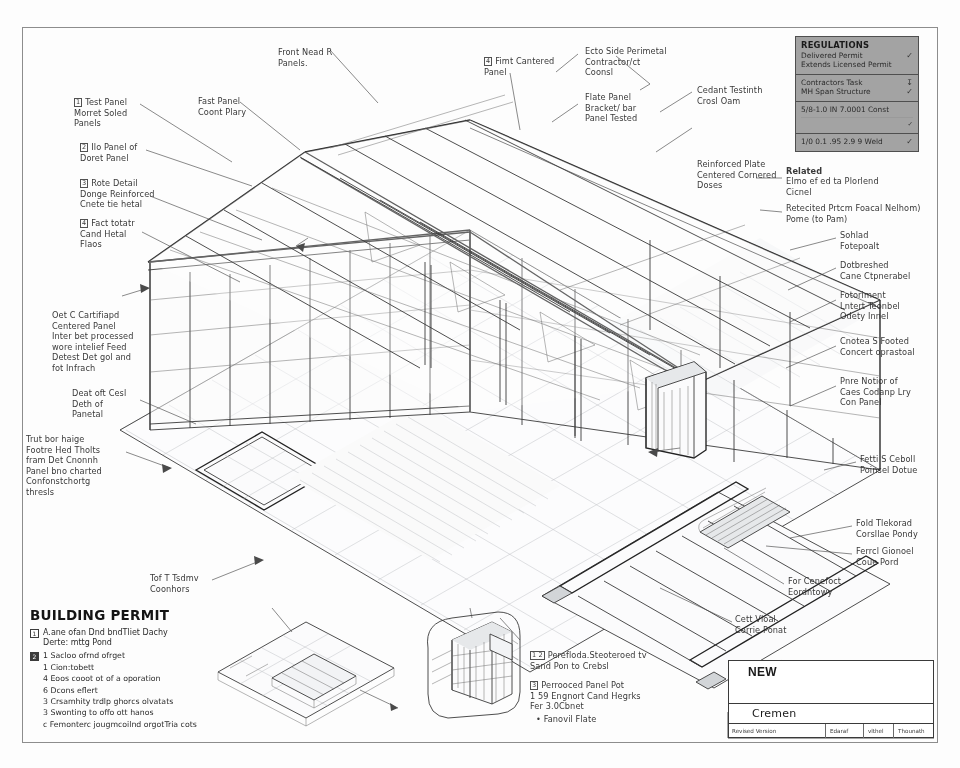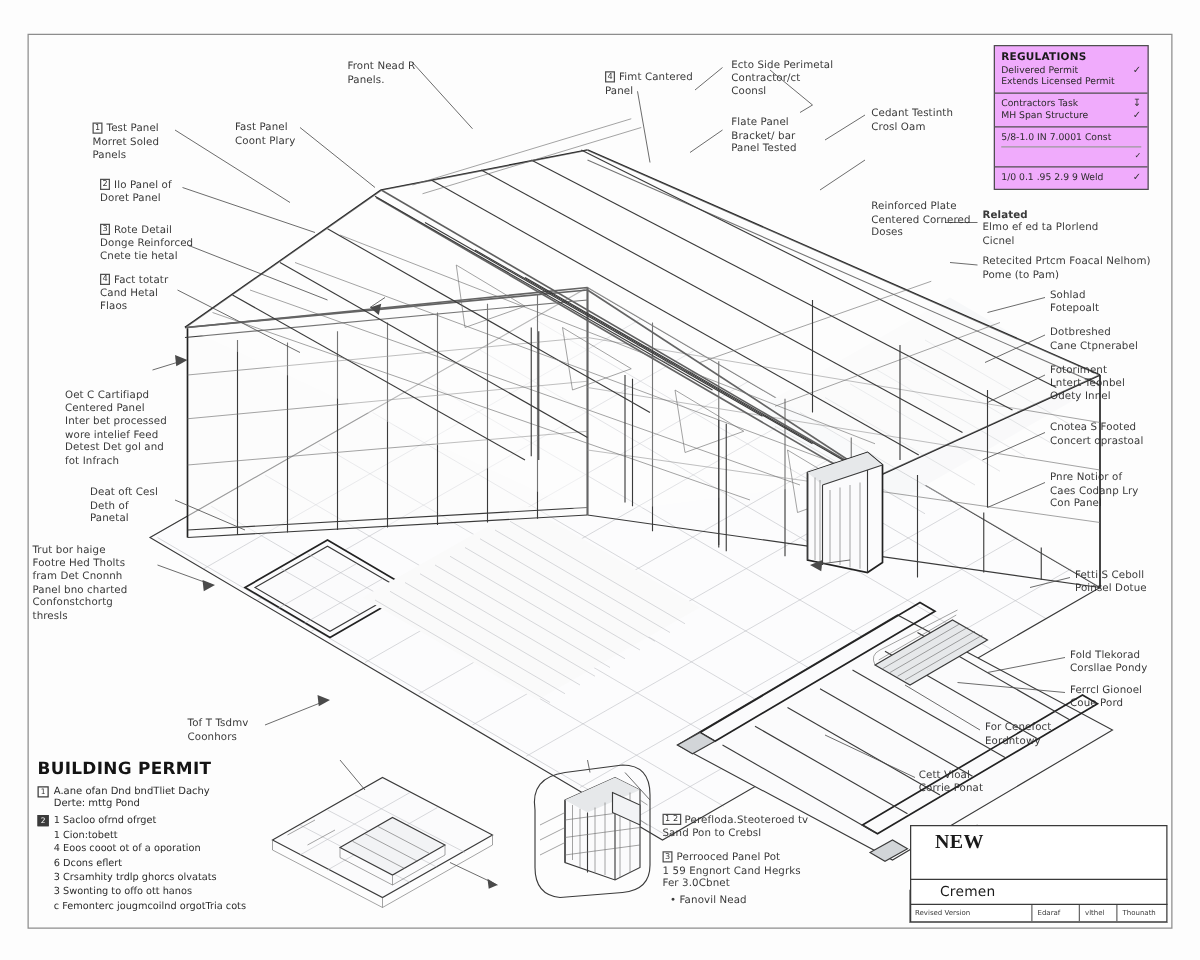--- a/index.html
+++ b/index.html
@@ -53,21 +53,21 @@
   .hvy  { stroke:#222; stroke-width:1.35; fill:none; }
   .grid { stroke:#b9bcc0; stroke-width:.45; fill:none; }
   .face-l { fill:#f2f3f5; }
   .face-m { fill:#e6e8ea; }
   .face-d { fill:#d2d5d8; }
   .face-w { fill:#fbfbfc; }
 
   
   #reg-panel {
     position:absolute; left:795px; top:36px; width:124px;
-    border:1px solid #4f4f4f; background:#f0abfc;
+    border:1px solid #4f4f4f; background:#a3a3a3;
     font-family:"DejaVu Sans", sans-serif;
   }
   .reg-group { border-bottom:1px solid #4f4f4f; padding:3px 5px 4px 5px; }
   .reg-group:last-child { border-bottom:none; }
   .reg-title { font-size:8.4px; font-weight:700; letter-spacing:.2px; filter:blur(.22px); margin-bottom:1px; }
   .reg-row { display:flex; align-items:flex-start; justify-content:flex-start; gap:4px; }
   .reg-row .t { font-size:7.4px; line-height:9.4px; filter:blur(.25px); color:#2b2b2b; flex:1; white-space:pre-line;}
   .reg-mark { font-size:8px; line-height:9.4px; color:#333; flex:0 0 auto; }
   .reg-rule { border-top:1px solid #9a9a9a; margin:3px 0 2px 0; }
 
@@ -85,21 +85,21 @@
   .p-box.filled { background:#3b3b3b; color:#fff; }
   .p-txt { font-size:8px; line-height:10.2px; color:#2b2b2b; white-space:pre-line; filter:blur(.24px); }
   .p-sub { font-size:7.8px; line-height:10.4px; color:#2b2b2b; filter:blur(.24px); }
 
   
   #title-block {
     position:absolute; left:728px; top:660px; width:206px; height:78px;
   }
   #tb-frame { position:absolute; inset:0; border:1.2px solid #3a3a3a; background:#fff; }
   #tb-row1 { position:absolute; left:0; top:0; right:0; height:44px; border-bottom:1.1px solid #3a3a3a; padding:5px 8px; }
-  #tb-new { font-family:Liberation Serif, serif; font-size:16px; font-weight:700; letter-spacing:.3px; filter:blur(.2px);padding-left:12px; }
+  #tb-new { font-family:Liberation Sans, sans-serif; font-size:12px; font-weight:700; letter-spacing:.3px; filter:blur(.2px);padding-left:12px; }
   #tb-main { font-family:"DejaVu Sans", sans-serif; font-size:14.5px; letter-spacing:.2px; margin-top:2px; filter:blur(.2px); color:#141414;}
   #tb-row2 { position:absolute; left:0; top:44px; right:0; height:20px; border-bottom:1.1px solid #3a3a3a; padding:3px 24px; }
   #tb-sub { font-family:"DejaVu Sans", sans-serif; font-size:11px; letter-spacing:.2px; filter:blur(.2px); }
   #tb-row3 { position:absolute; left:0; top:64px; right:0; bottom:0; display:flex; }
   .tb-cell { border-right:1px solid #6a6a6a; padding:2px 4px; display:flex; align-items:center; }
   .tb-cell:last-child { border-right:none; }
   .tb-cell span { font-family:"DejaVu Sans", sans-serif; font-size:5.6px; color:#3a3a3a; filter:blur(.3px); white-space:nowrap; }
   .tb-c1 { flex:1 1 auto; }
   .tb-c2 { flex:0 0 38px; }
   .tb-c3 { flex:0 0 30px; }
@@ -472,21 +472,21 @@
 Panel Tested</div>
     <div class="ann" style="left:697px; top:85px;">Cedant Testinth
 Crosl Oam</div>
     <div class="ann" style="left:697px; top:120px;margin-top:39px;">Reinforced Plate
 Centered Cornered
 Doses</div>
 
     <div class="ann" style="left:74px; top:97px;"><span class="num">1</span><span>Test Panel
 Morret Soled
 Panels</span></div>
-    <div class="ann" style="left:188px; top:96px;">Fast Panel
+    <div class="ann" style="left:198px; top:96px;">Fast Panel
 Coont Plary</div>
     <div class="ann" style="left:80px; top:142px;"><span class="num">2</span><span>Ilo Panel of
 Doret Panel</span></div>
     <div class="ann" style="left:80px; top:178px;"><span class="num">3</span><span>Rote Detail
 Donge Reinforced
 Cnete tie hetal</span></div>
     <div class="ann" style="left:80px; top:218px;"><span class="num">4</span><span>Fact totatr
 Cand Hetal
 Flaos</span></div>
 
@@ -534,21 +534,21 @@
     <div class="ann" style="left:735px; top:614px;">Cett Vloal
 Corrie Ponat</div>
     <div class="ann" style="left:150px; top:573px;">Tof T Tsdmv
 Coonhors</div>
 
     <div class="ann" style="left:530px; top:650px;"><span class="num">1 2</span><span>Perefloda.Steoteroed tv
 Sand Pon to Crebsl</span></div>
     <div class="ann" style="left:530px; top:680px;"><span class="num">3</span><span>Perrooced Panel Pot
 1 59 Engnort Cand Hegrks
 Fer 3.0Cbnet</span></div>
-    <div class="ann" style="left:536px; top:714px;">• <span>Fanovil Nead</span></div>
+    <div class="ann" style="left:536px; top:714px;">• <span>Fanovil Flate</span></div>
   </div>
 
   <div id="reg-panel">
     <div class="reg-group">
       <div class="reg-title">REGULATIONS</div>
       <div class="reg-row">
         <div class="t">Delivered Permit
 Extends Licensed Permit</div>
         <div class="reg-mark">✓</div>
       </div>

